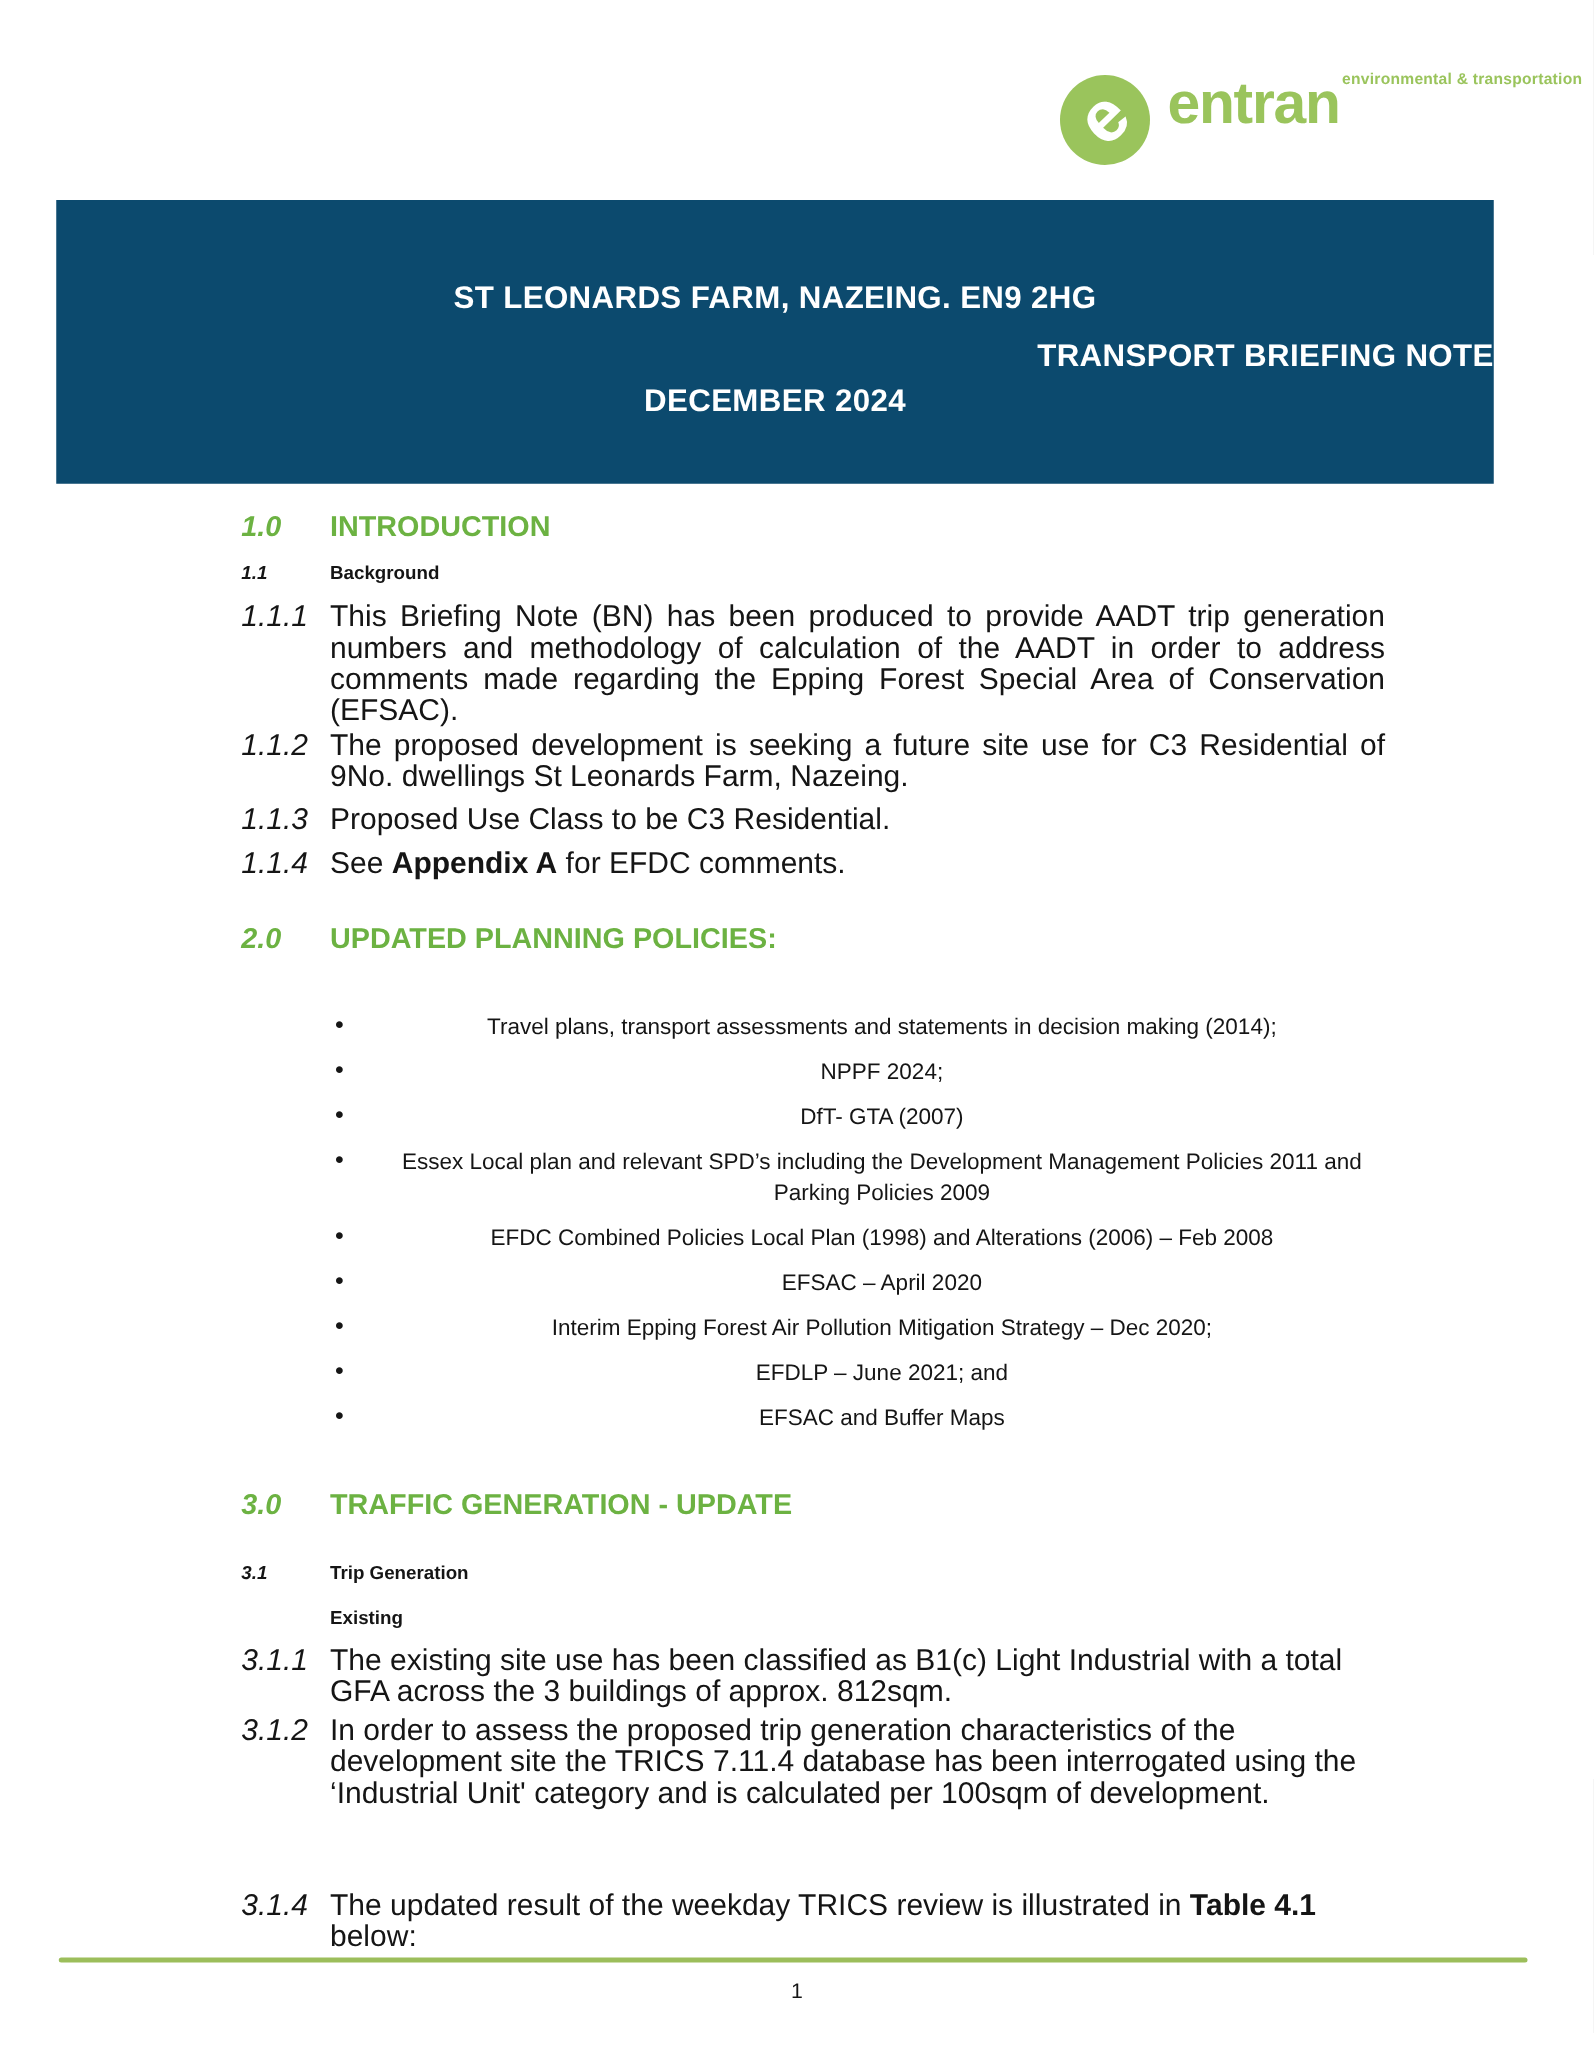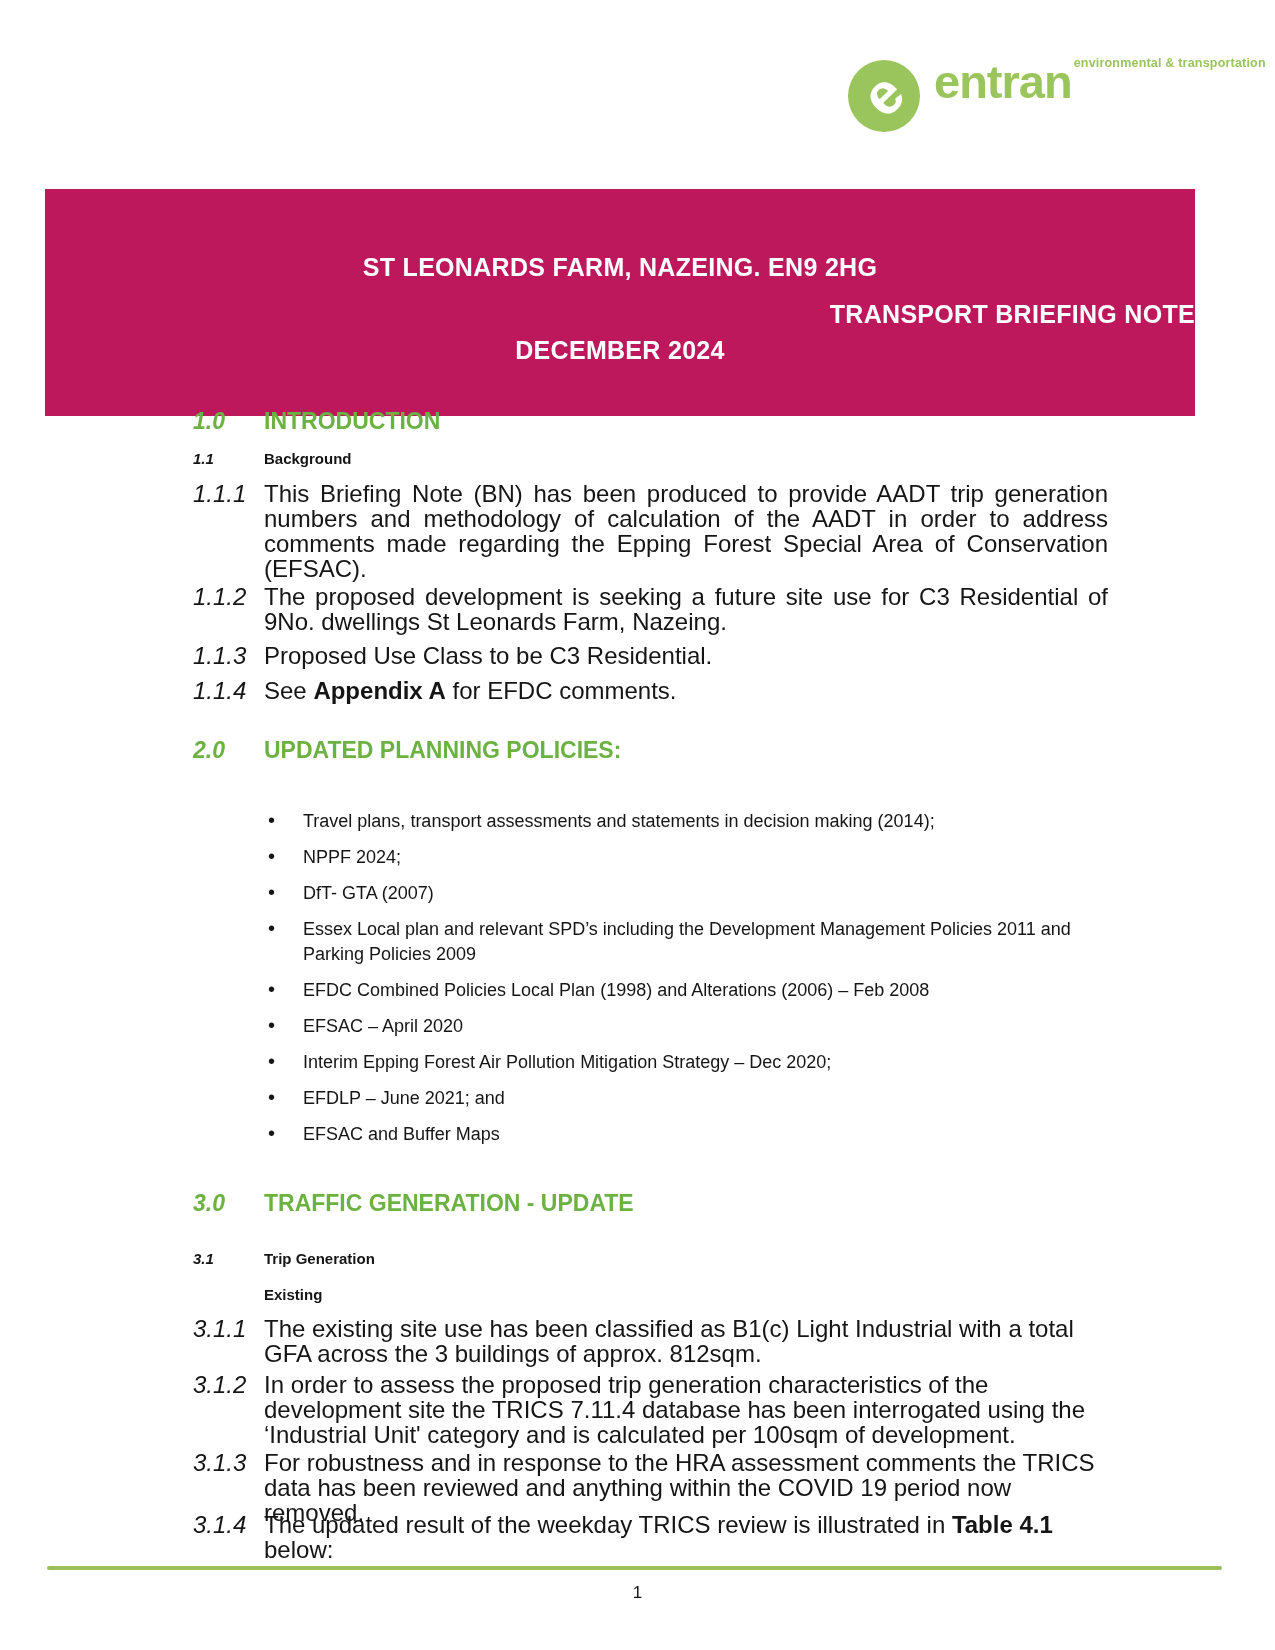--- a/index.html
+++ b/index.html
@@ -31,22 +31,22 @@
     letter-spacing:-1px;
   }
   .logo-tag {
     color:#9ac45c; font-size:12.5px; font-weight:bold; letter-spacing:0.2px;
     margin-top:0px; padding-left:2px;
   }
 
   
   .banner {
     position:absolute; left:45px; top:160px; width:1150px; height:227px;
-    background:#be185d; color:#ffffff; text-align:center;
-    box-sizing:border-box; padding-top:62px;margin-top:29px;
+    background:#0c4a6e; color:#ffffff; text-align:center;
+    box-sizing:border-box; padding-top:62px;
   }
   .banner-line { font-size:25px; font-weight:bold; line-height:32px; letter-spacing:0.3px; }
   .banner-line.first { margin-bottom:15px; }
   .banner-line.second { margin-bottom:4px;text-align:right; }
 
   
   .row { position:absolute; left:193px; width:915px; display:flex; }
   .row .num { flex:0 0 71px;font-style:italic; }
   .row .txt { flex:1 1 auto; }
 
@@ -56,21 +56,21 @@
 
   .h-row { font-weight:bold; color:#6cb242; font-size:23px; line-height:27px; }
   .sub-row { font-weight:bold; font-size:15px; line-height:25px; }
 
   
   .bullets {
     position:absolute; left:268px; width:840px;
     list-style:none; margin:0; padding:0;
     font-size:18px; line-height:25px;
   }
-  .bullets li { position:relative; padding-left:35px; margin-bottom:11px; }
+  .bullets li { position:relative; padding-left:35px; margin-bottom:11px;text-align:center; }
   .bullets li::before {
     content:"\2022";
     position:absolute; left:0; top:-1px;
     font-size:20px;
   }
 
   
   .footer-rule {
     position:absolute; left:47px; top:1566px; width:1175px; height:4px;
     background:#9cbe5b; border-radius:2px;
@@ -166,24 +166,20 @@
   <div class="row body-text" style="top:1316px">
     <span class="num">3.1.1</span>
     <div class="txt">The existing site use has been classified as B1(c) Light Industrial with a total GFA across the 3 buildings of approx. 812sqm.</div>
   </div>
 
   <div class="row body-text" style="top:1372px">
     <span class="num">3.1.2</span>
     <div class="txt">In order to assess the proposed trip generation characteristics of the development site the TRICS 7.11.4 database has been interrogated using the ‘Industrial Unit' category and is calculated per 100sqm of development.</div>
   </div>
 
-  <div class="row body-text" style="top:1450px">
-    <span class="num">3.1.3</span>
-    <div class="txt">For robustness and in response to the HRA assessment comments the TRICS data has been reviewed and anything within the COVID 19 period now removed.</div>
-  </div>
 
   <div class="row body-text" style="top:1512px">
     <span class="num">3.1.4</span>
     <div class="txt"><span>The updated result of the weekday TRICS review is illustrated in </span><span class="bold">Table 4.1</span><span> below:</span></div>
   </div>
 
   <div class="footer-rule"></div>
   <div class="page-number">1</div>
 
 </div>

